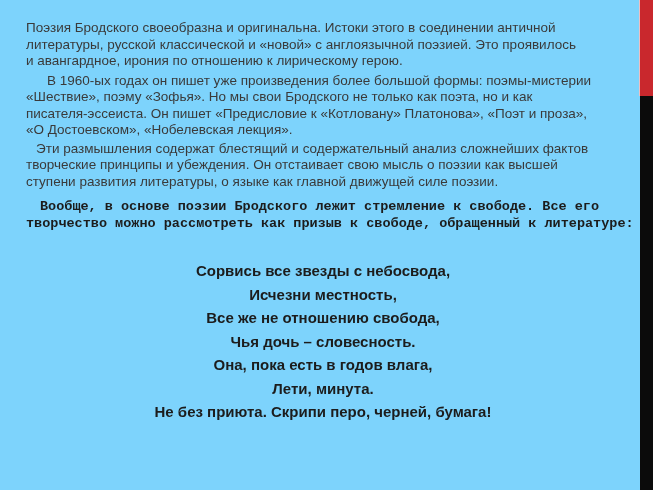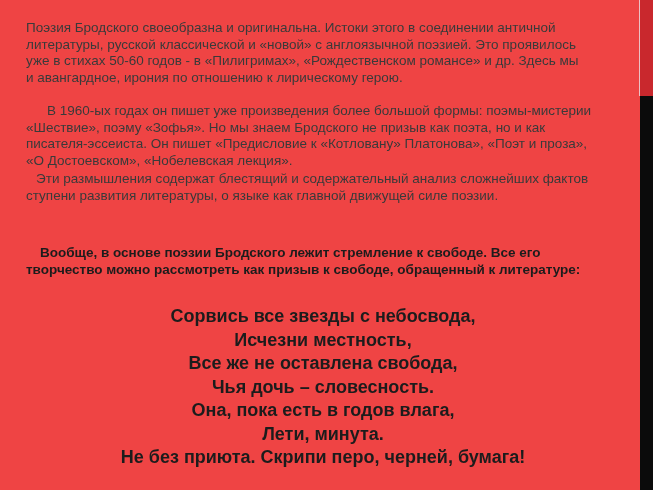--- a/index.html
+++ b/index.html
@@ -36,79 +36,80 @@
     width: 594px;
   }
   .para {
     font-size: 13.5px;
     line-height: 16.5px;
     color: #3a3a3a;
   }
   .para .line {
     white-space: nowrap;
   }
-  .p2 { margin-top: 17px; }
+  .p2 { margin-top: 3px; }
   .p3 { margin-top: 2px; }
   .p-bold {
-    margin-top: 40px;
+    margin-top: 8px;
     font-weight: bold;
     color: #1c1c1c;
     line-height: 17px;
+    font-family: Liberation Mono, monospace;
   }
   .indent-lg { padding-left: 21px; }
   .indent-sm { padding-left: 10px; }
   .indent-md { padding-left: 14px; }
   .poem {
     margin-top: 27px;
     font-weight: bold;
     color: #1c1c1c;
-    font-size: 18px;
+    font-size: 15px;
     line-height: 23.5px;
     text-align: center;
   }
   .poem .line { white-space: nowrap; }
 </style>
 </head>
 <body>
 
-<div class="slide" style="background-color: #ef4444;">
+<div class="slide" style="background-color: #7dd3fc;">
 
   <div class="stripe stripe-red" style="background-color: rgb(201, 40, 45);"></div>
   <div class="stripe stripe-black" style="background-color: rgb(11, 11, 11);"></div>
 
   <div class="content">
 
     <div class="para p1" style="color: rgb(58, 58, 58);">
       <div class="line">Поэзия Бродского своеобразна и оригинальна. Истоки этого в соединении античной</div>
       <div class="line">литературы, русской классической и «новой» с англоязычной поэзией. Это проявилось</div>
-      <div class="line">уже в стихах 50-60 годов - в «Пилигримах», «Рождественском романсе» и др. Здесь мы</div>
       <div class="line">и авангардное, ирония по отношению к лирическому герою.</div>
     </div>
 
     <div class="para p2" style="color: rgb(58, 58, 58);">
       <div class="line indent-lg">В 1960-ых годах он пишет уже произведения более большой формы: поэмы-мистерии</div>
-      <div class="line">«Шествие», поэму «Зофья». Но мы знаем Бродского не призыв как поэта, но и как</div>
+      <div class="line">«Шествие», поэму «Зофья». Но мы свои Бродского не только как поэта, но и как</div>
       <div class="line">писателя-эссеиста. Он пишет «Предисловие к «Котловану» Платонова», «Поэт и проза»,</div>
       <div class="line">«О Достоевском», «Нобелевская лекция».</div>
     </div>
 
     <div class="para p3" style="color: rgb(58, 58, 58);">
       <div class="line indent-sm">Эти размышления содержат блестящий и содержательный анализ сложнейших фактов</div>
+      <div class="line">творческие принципы и убеждения. Он отстаивает свою мысль о поэзии как высшей</div>
       <div class="line">ступени развития литературы, о языке как главной движущей силе поэзии.</div>
     </div>
 
     <div class="para p-bold" style="color: rgb(28, 28, 28);">
       <div class="line indent-md">Вообще, в основе поэзии Бродского лежит стремление к свободе. Все его</div>
       <div class="line">творчество можно рассмотреть как призыв к свободе, обращенный к литературе:</div>
     </div>
 
     <div class="poem" style="color: rgb(28, 28, 28);">
       <div class="line">Сорвись все звезды с небосвода,</div>
       <div class="line">Исчезни местность,</div>
-      <div class="line">Все же не оставлена свобода,</div>
+      <div class="line">Все же не отношению свобода,</div>
       <div class="line">Чья дочь – словесность.</div>
       <div class="line">Она, пока есть в годов влага,</div>
       <div class="line">Лети, минута.</div>
       <div class="line">Не без приюта. Скрипи перо, черней, бумага!</div>
     </div>
 
   </div>
 </div>
 
 </body></html>

